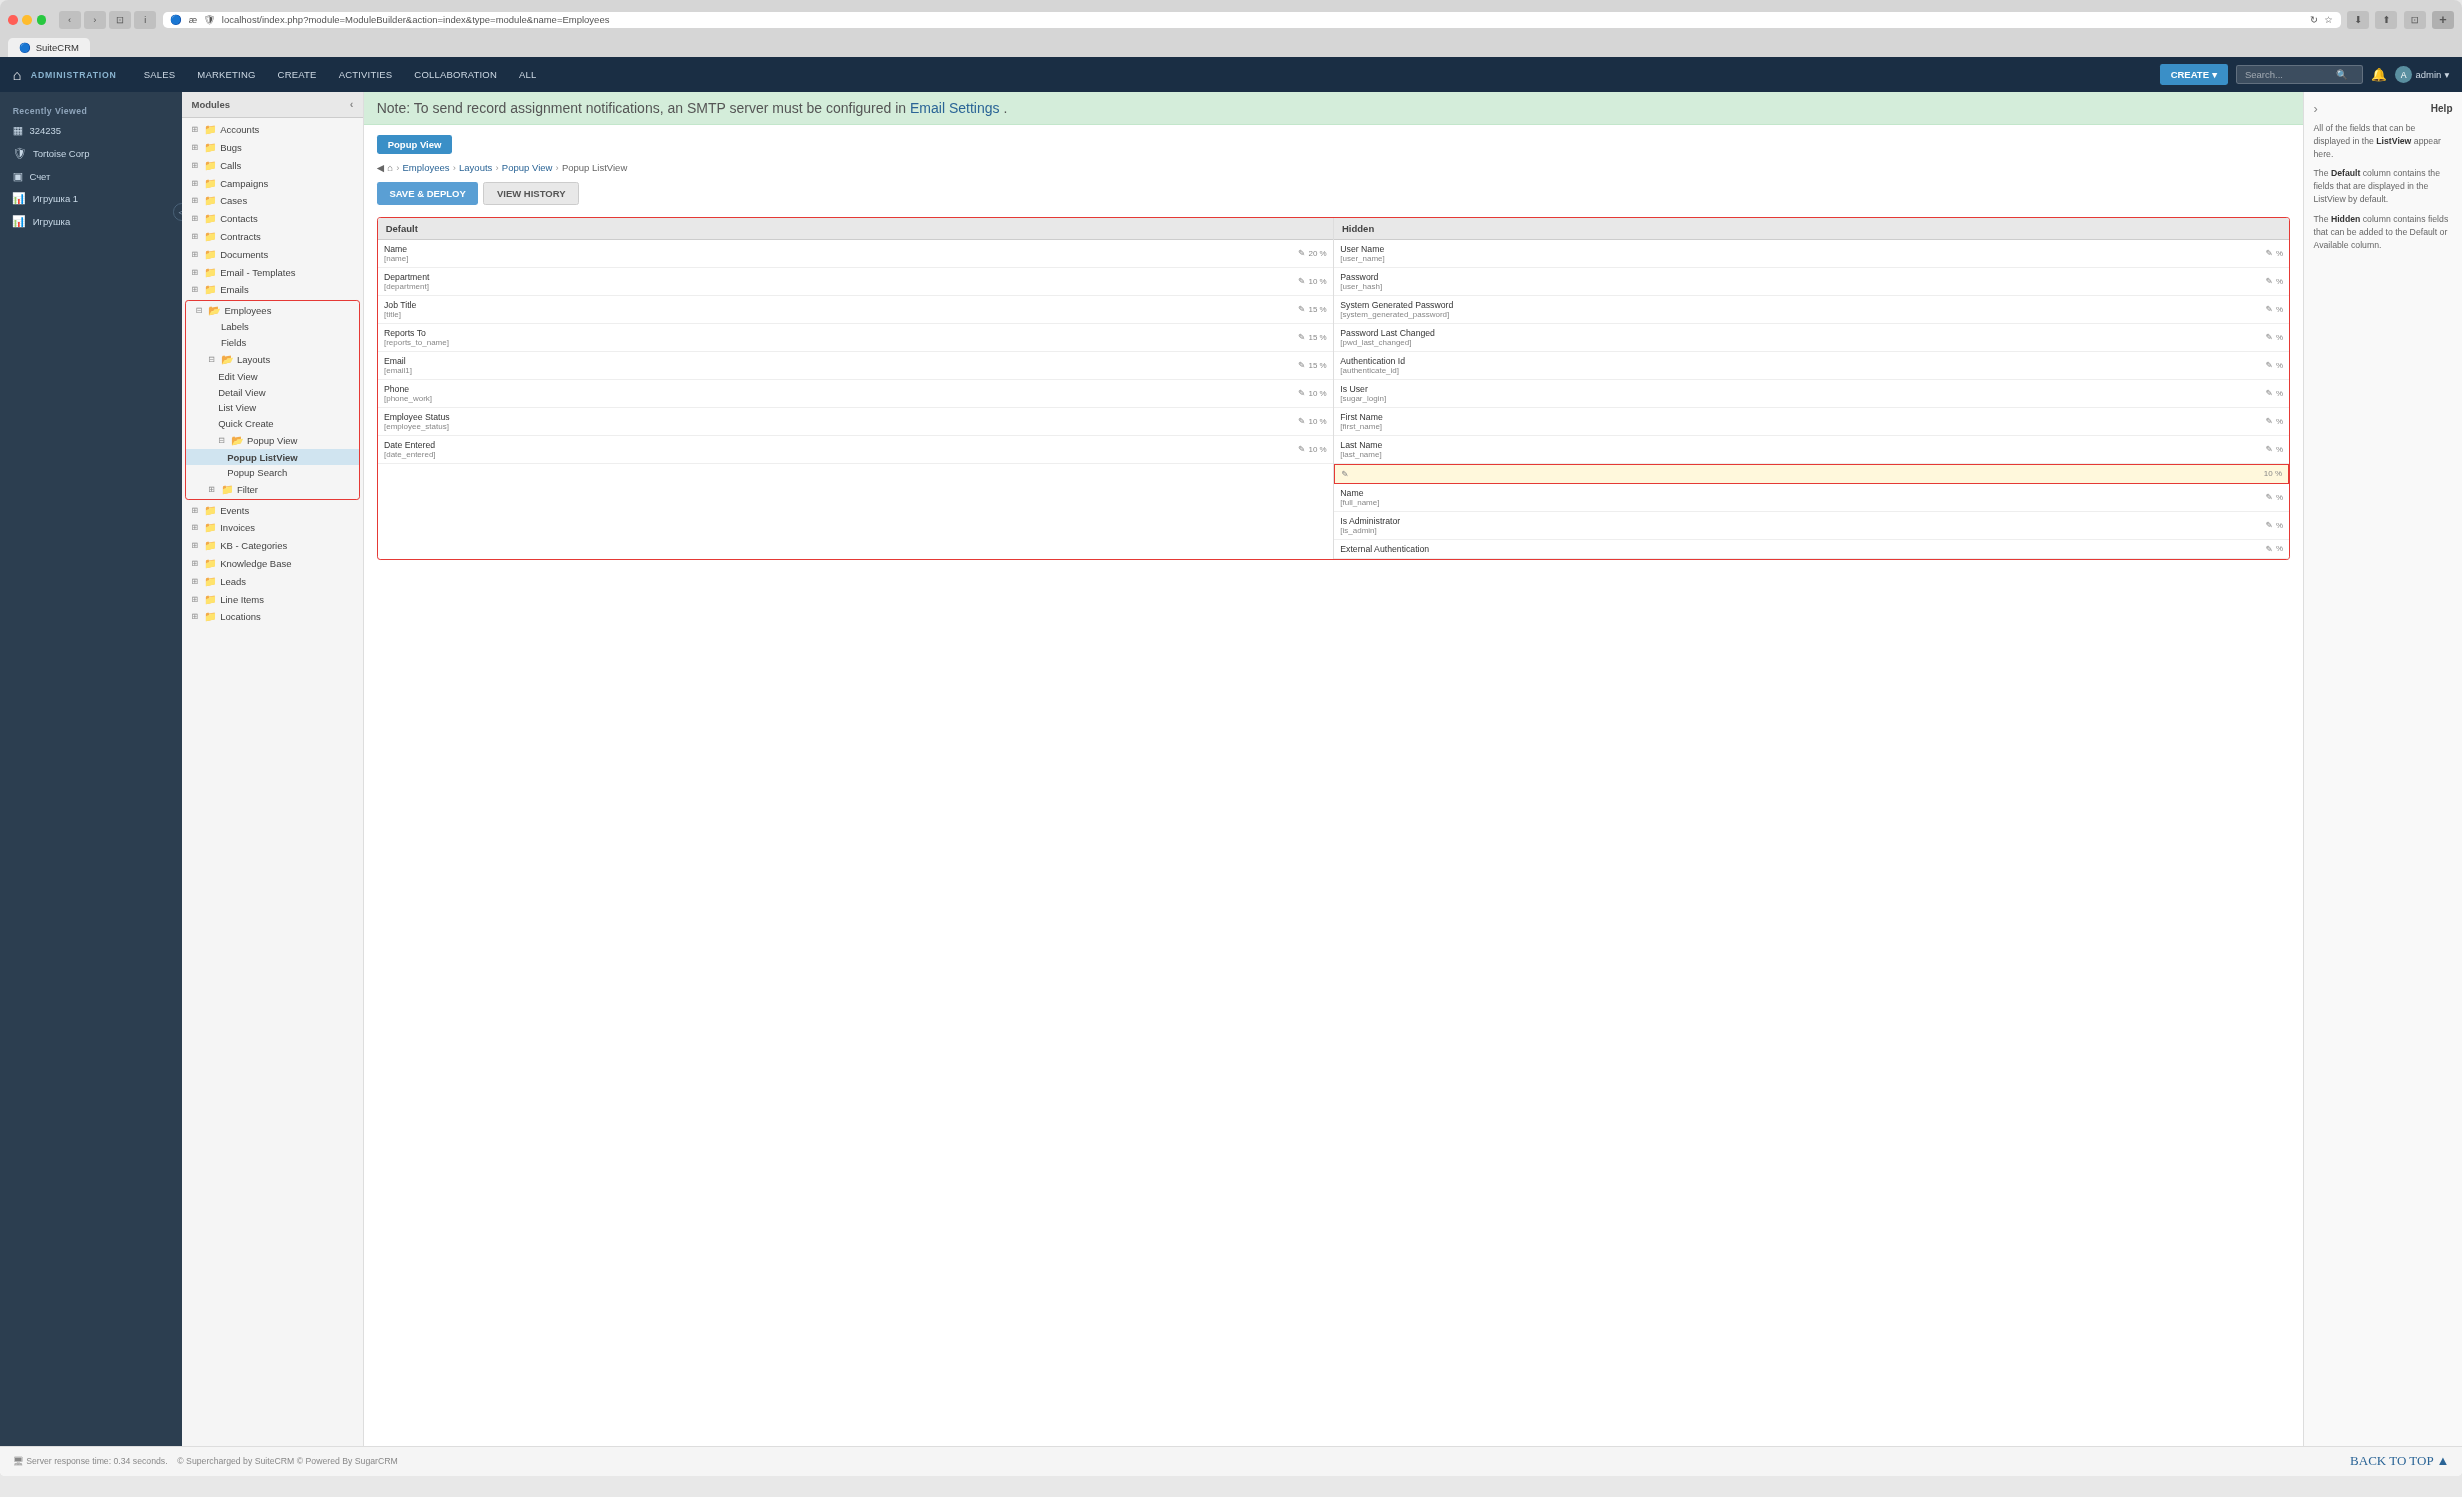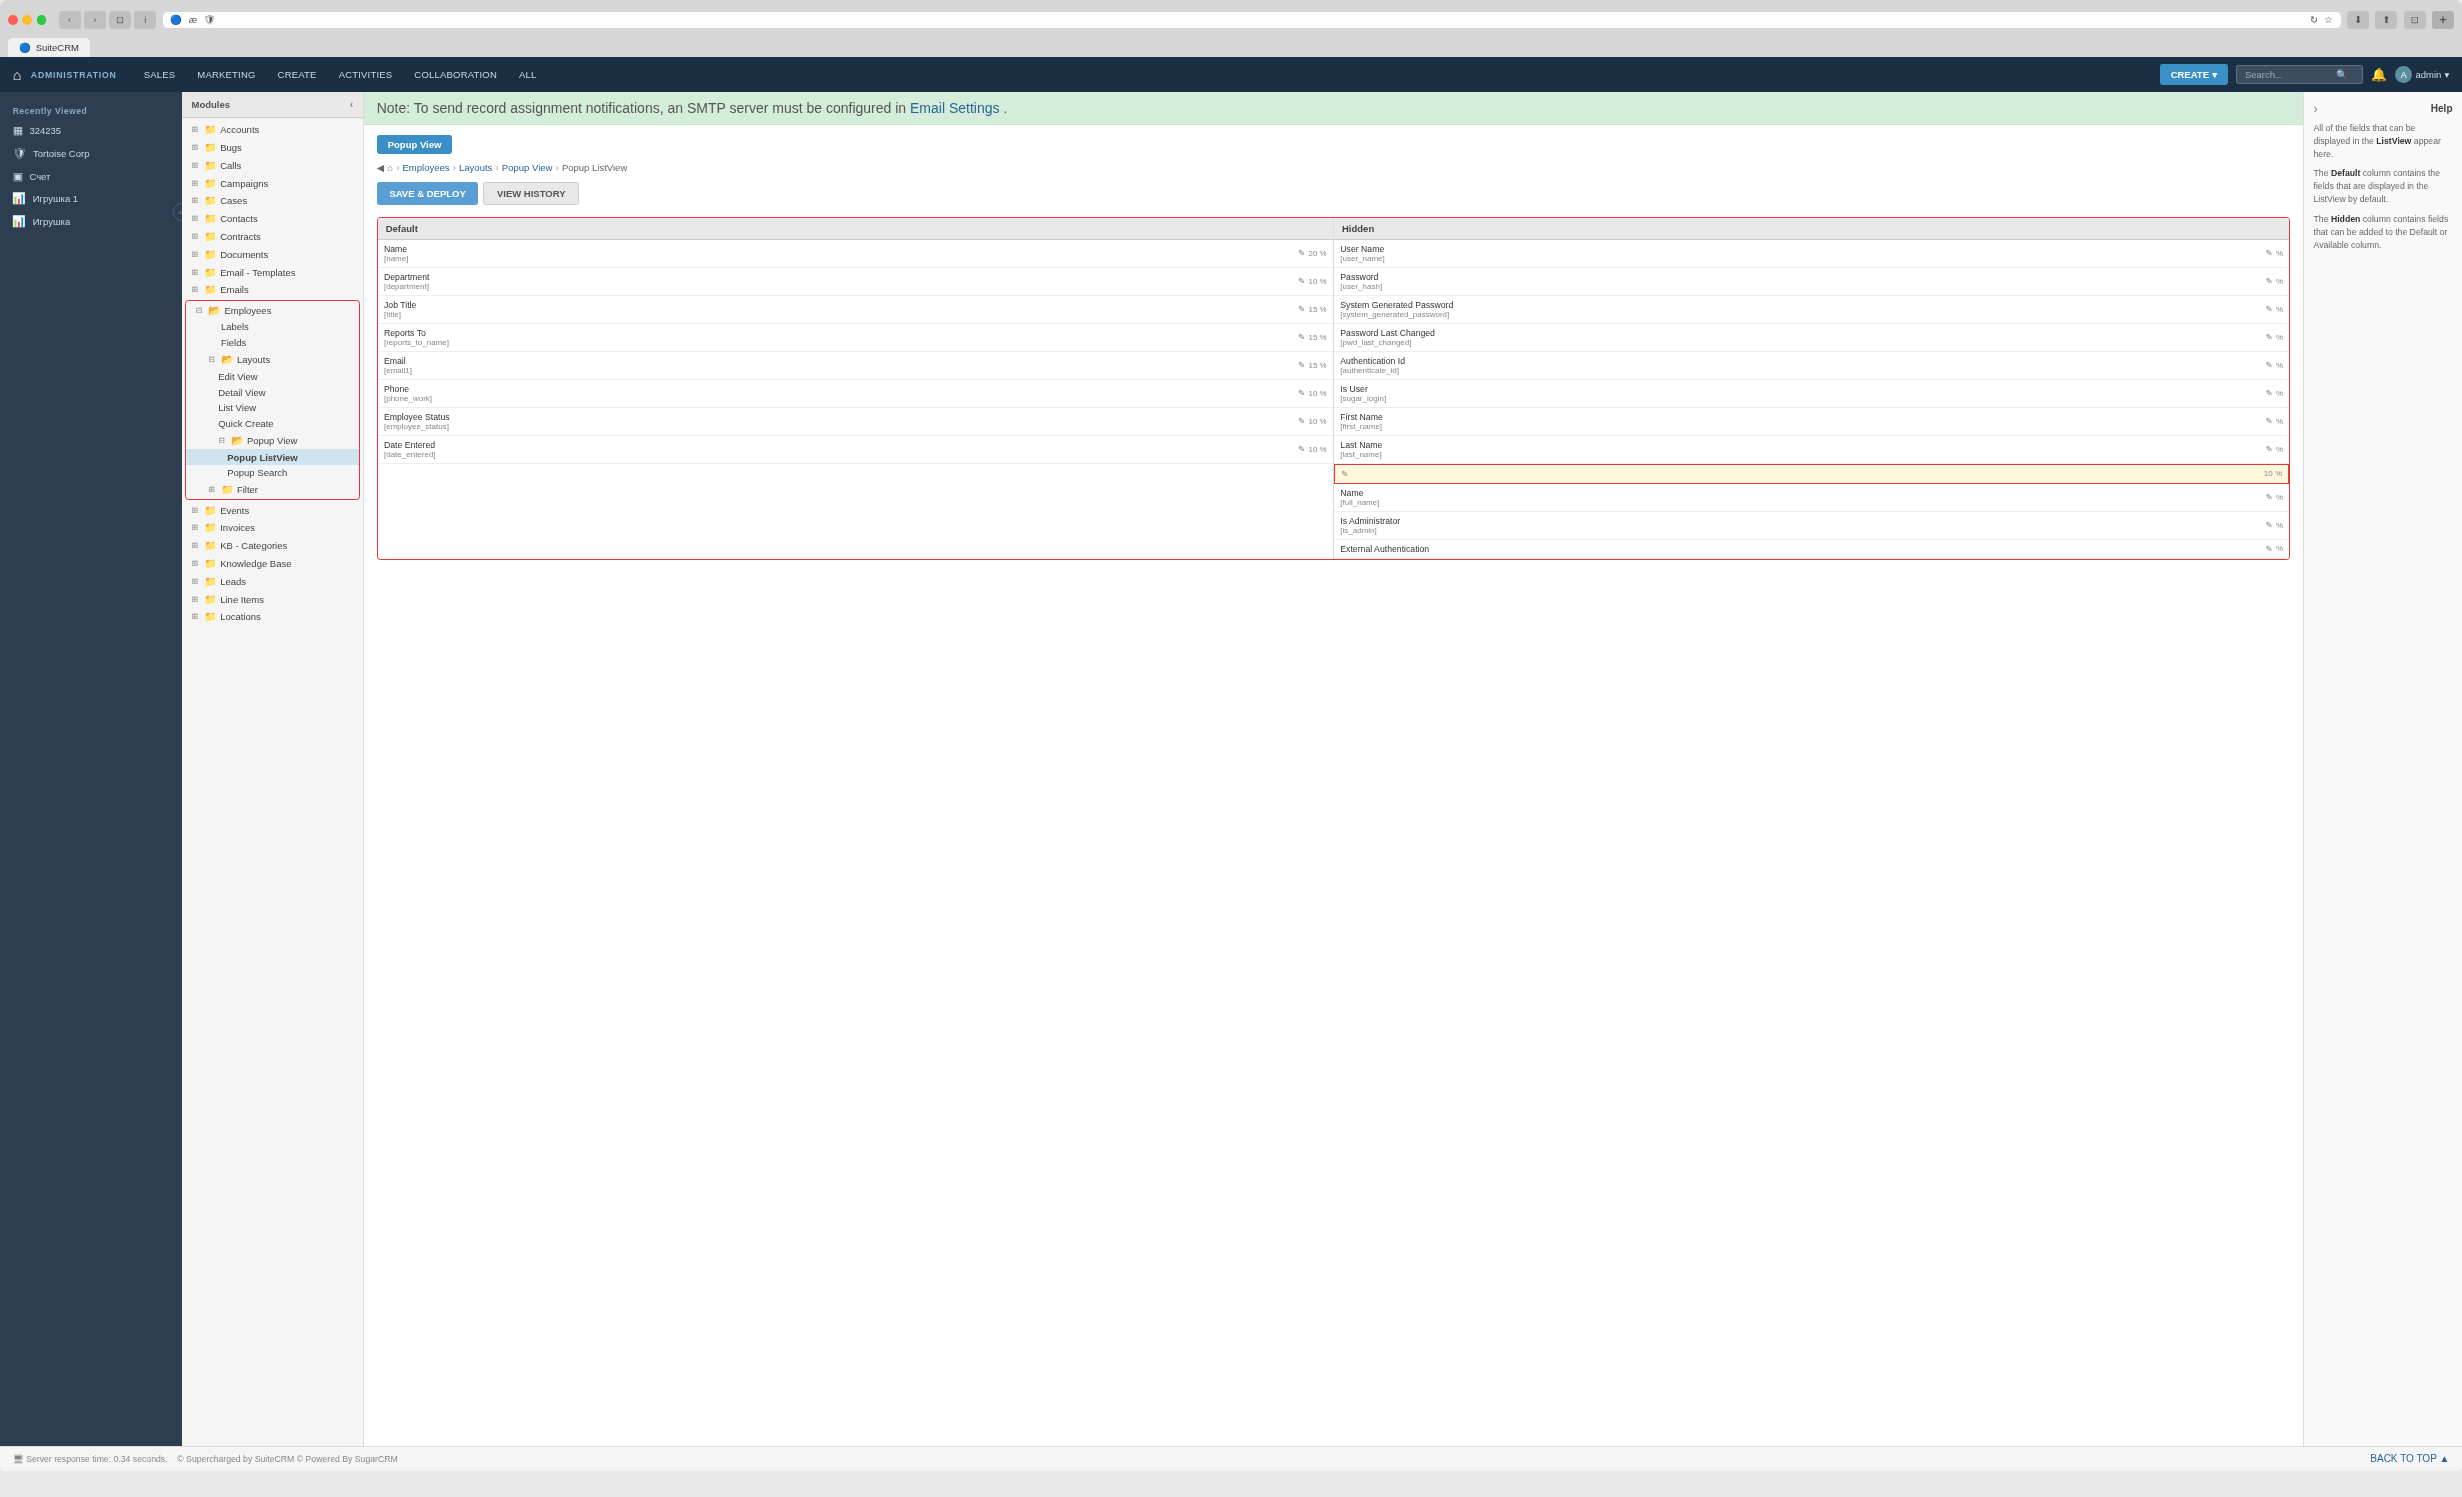--- a/index.html
+++ b/index.html
@@ -217,21 +217,21 @@
     .help-title { font-size: 10px; font-weight: 600; color: #444; }
     .help-text { font-size: 8.7px; color: #666; line-height: 1.5; margin-bottom: 6.3px; }
     .help-text strong { color: #333; font-weight: 600; }
 
     
     .footer {
       background: #f5f5f5; border-top: 0.8px solid #ddd;
       padding: 6.3px 12.7px; font-size: 8.7px; color: #888;
       display: flex; align-items: center; justify-content: space-between;
     }
-    .back-to-top { color: #2a6496; text-decoration: none; font-size: 10px; }
+    .back-to-top { color: #2a6496; text-decoration: none; font-size: 13px; font-family: Liberation Serif, serif; }
 
     
     ::-webkit-scrollbar { width: 4.8px; height: 4.8px; }
     ::-webkit-scrollbar-track { background: #f1f1f1; }
     ::-webkit-scrollbar-thumb { background: #ccc; border-radius: 2.4px; }
   </style>
 </head>
 <body>
 
 <div class="browser-chrome">
@@ -244,20 +244,21 @@
     <div class="nav-btns">
       <button class="nav-btn">‹</button>
       <button class="nav-btn">›</button>
       <button class="nav-btn">⊡</button>
       <button class="nav-btn">ℹ</button>
     </div>
     <div class="browser-addressbar">
       <span>🔵</span>
       <span style="color:#555;">æ</span>
       <span>🛡</span>
+      <input value="localhost/index.php?module=ModuleBuilder&amp;action=index&amp;type=module&amp;name=Employees" style="">
       <span style="margin-left:auto;">↻</span>
       <span>☆</span>
     </div>
     <button class="nav-btn">⬇</button>
     <button class="nav-btn">⬆</button>
     <button class="nav-btn">⊡</button>
     <button class="nav-btn" style="background:#b0b0b0; font-size:12.7px; font-weight:bold;">+</button>
   </div>
   <div class="browser-tabs">
     <div class="browser-tab">

